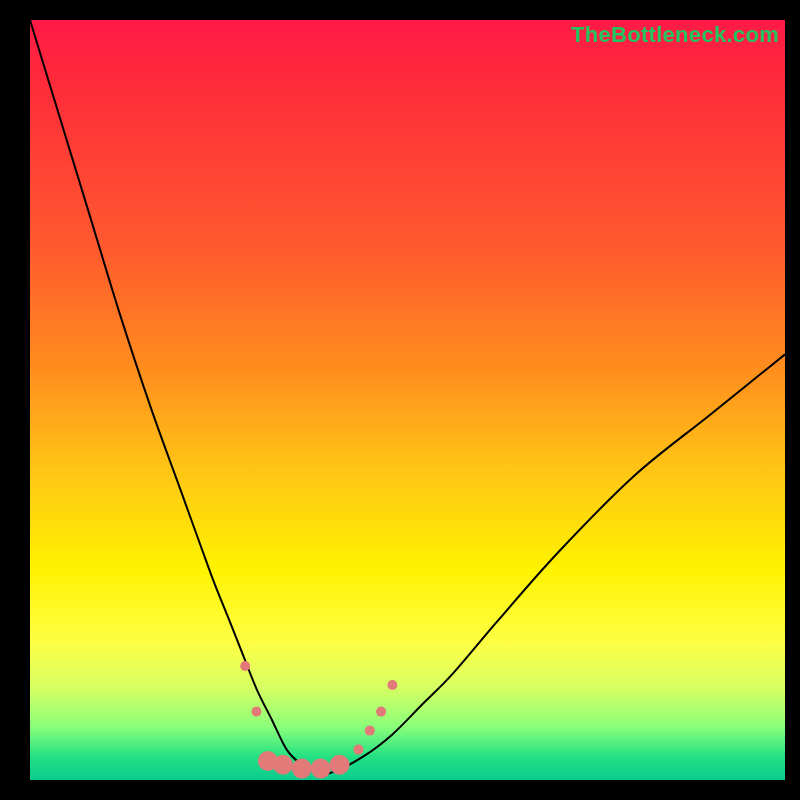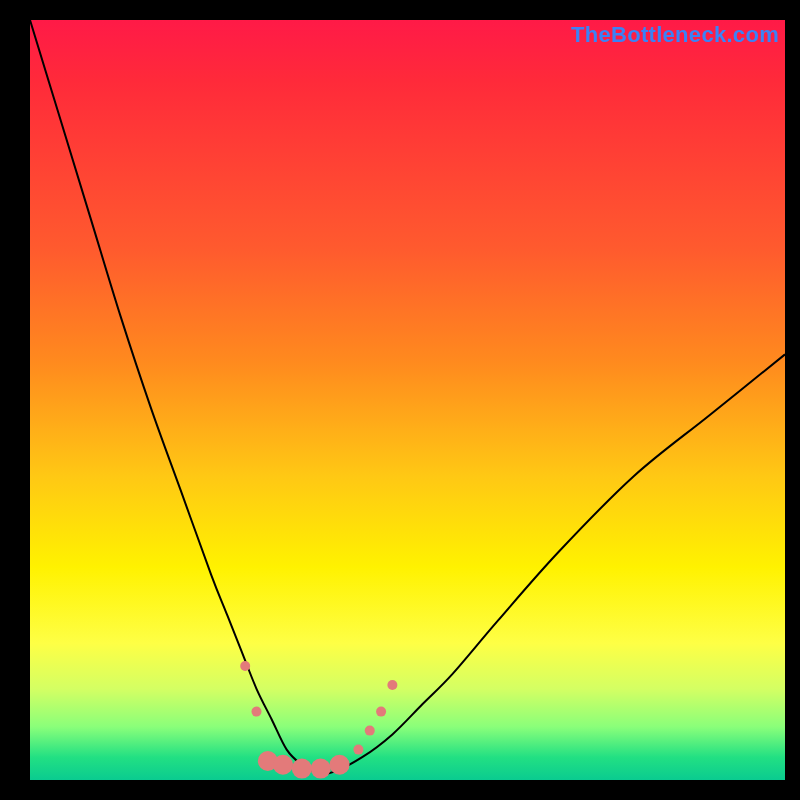--- a/index.html
+++ b/index.html
@@ -39,21 +39,21 @@
       #0acb90 100%
     );
   }
   .watermark {
     position: absolute;
     top: 2px;
     right: 6px;
     font-family: Arial, Helvetica, sans-serif;
     font-size: 22px;
     font-weight: 600;
-    color: #3b82f6;
+    color: #22c55e;
     letter-spacing: 0.3px;
     user-select: none;
   }
   svg.curve {
     position: absolute;
     left: 0;
     top: 0;
     width: 100%;
     height: 100%;
     overflow: visible;

